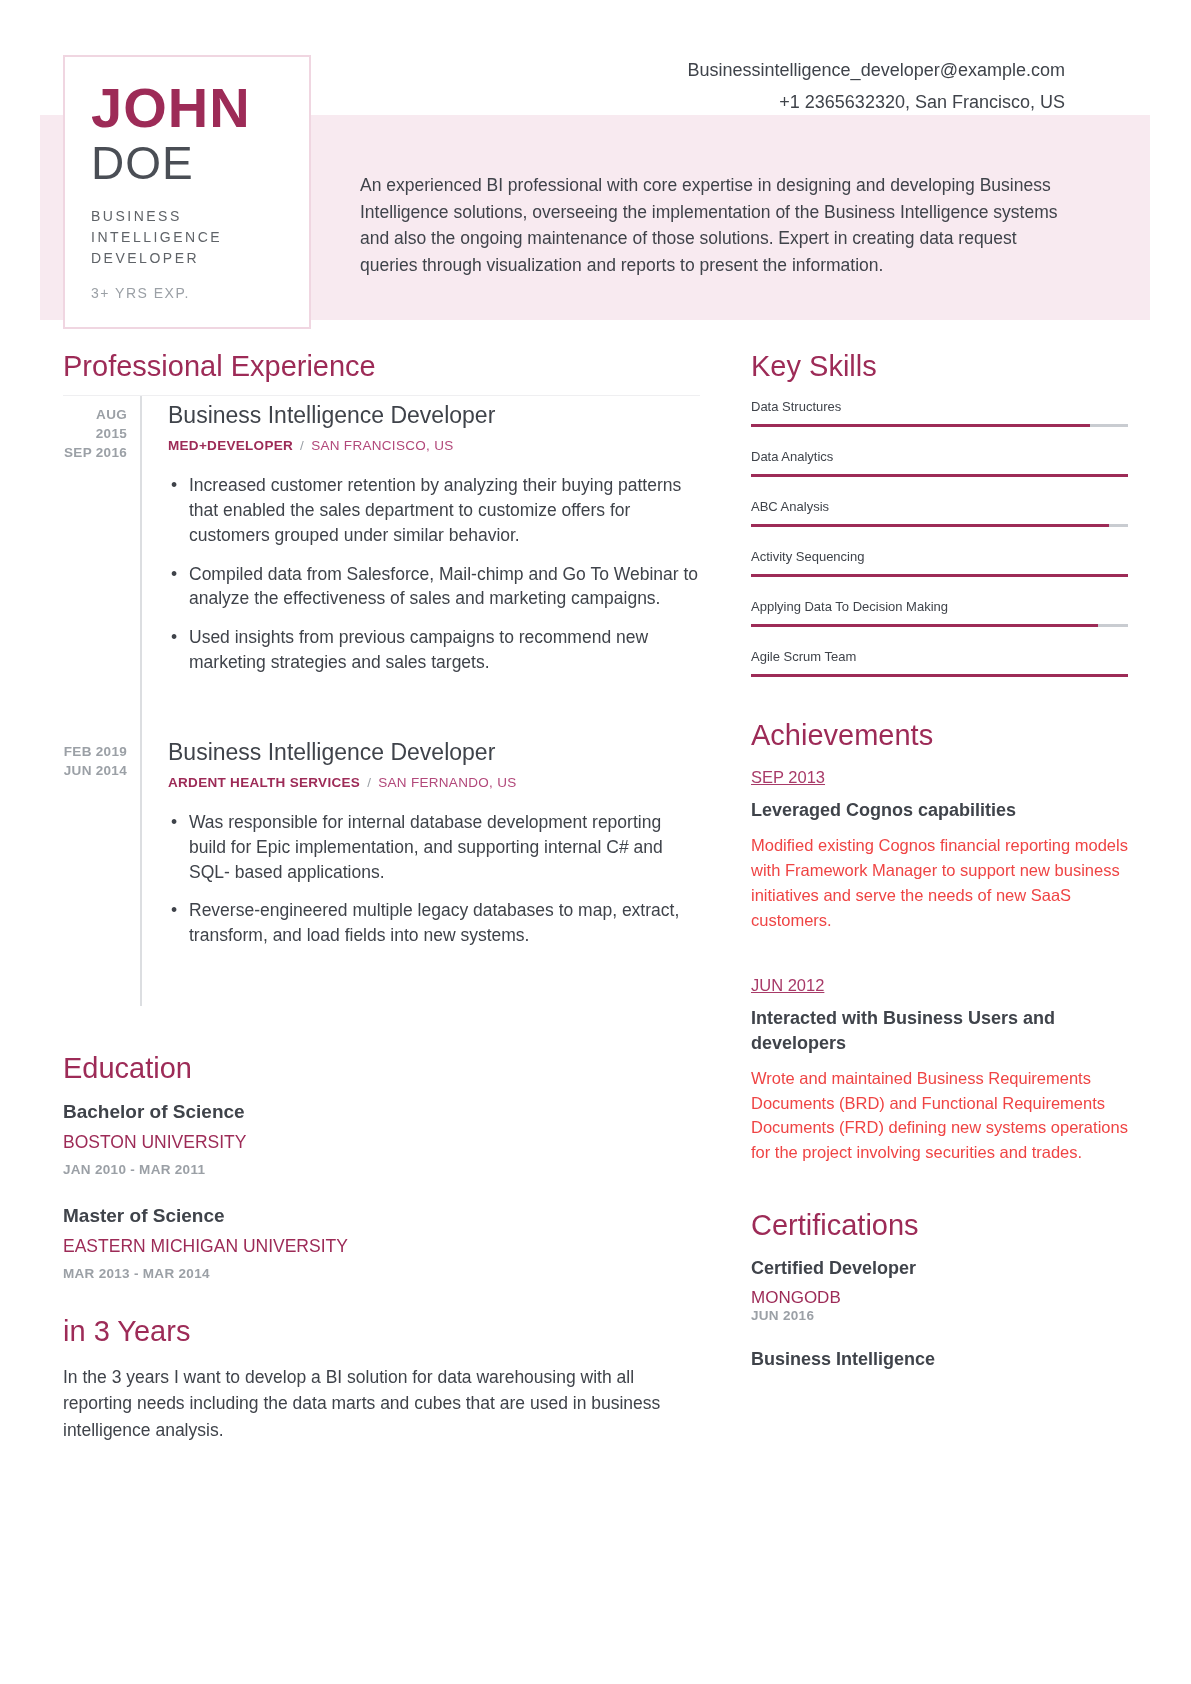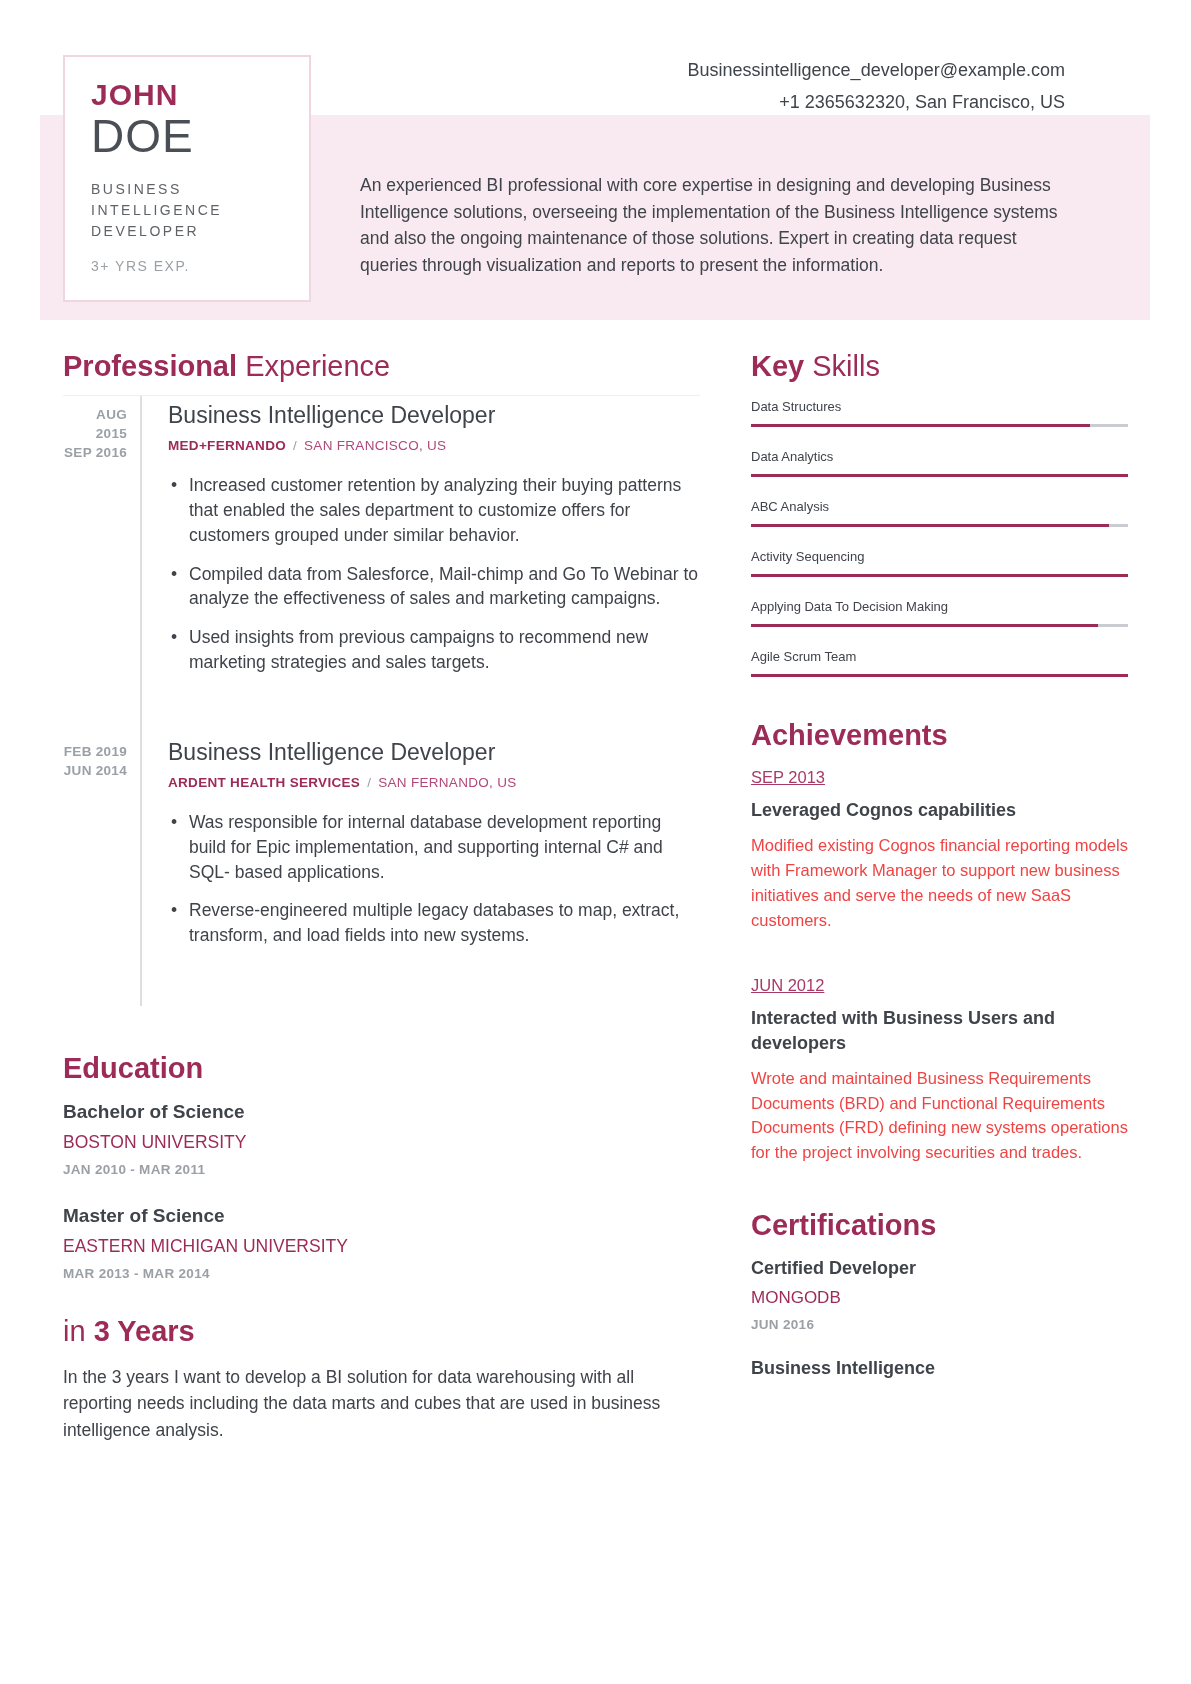--- a/index.html
+++ b/index.html
@@ -4,34 +4,34 @@
 <style>
   * { box-sizing: border-box; }
   html, body { margin: 0; padding: 0; background: #ffffff; }
   body { font-family: "Liberation Sans", sans-serif; color: #3f434a; }
   .page { position: relative; width: 1191px; height: 1684px; background: #fff; overflow: hidden; }
 
   
   .header { position: relative; height: 330px; }
   .band { position: absolute; left: 40px; top: 115px; width: 1110px; height: 205px; background: #f8eaf0; }
   .name-box { position: absolute; left: 63px; top: 55px; width: 248px; background: #ffffff; border: 2px solid #f0d6e1; padding: 22px 26px 26px; }
-  .first-name { font-size: 30px; font-weight: bold; color: #9d2b57; letter-spacing: 1px; line-height: 1.05; }
+  .first-name { font-size: 56px; font-weight: bold; color: #9d2b57; letter-spacing: 1px; line-height: 1.05; }
   .last-name { font-size: 46px; font-weight: normal; color: #4a4e55; letter-spacing: 1px; line-height: 1.1; }
   .role-title { margin-top: 18px; font-size: 14px; letter-spacing: 2.5px; color: #5f6368; line-height: 1.5; }
   .exp-badge { margin-top: 16px; font-size: 14px; letter-spacing: 1.5px; color: #9ba0a6; }
   .contact { position: absolute; top: 55px; right: 126px; text-align: right; font-size: 18px; color: #3f434a; line-height: 1.75; }
   .summary { position: absolute; left: 360px; top: 172px; width: 702px; font-size: 17.5px; line-height: 1.52; color: #3f434a; }
 
   
   .main { display: flex; padding: 20px 63px 0 63px; gap: 51px; }
   .col-left { width: 637px; flex: none; }
   .col-right { width: 377px; flex: none; }
 
   .section-heading { font-size: 29px; color: #9d2b57; margin: 0 0 16px 0; font-weight: normal; }
-  .section-heading .hb { font-weight: bold; }
+  .section-heading .hb { font-weight: normal; }
   .exp-heading { border-bottom: 1px solid #efeff1; padding-bottom: 12px; margin-bottom: 0; }
 
   
   .job { display: flex; }
   .job-dates { width: 77px; flex: none; text-align: right; padding-right: 13px; padding-top: 10px; font-size: 13.5px; font-weight: bold; color: #9ba0a6; line-height: 1.4; letter-spacing: 0.3px; }
   .job-body { flex: 1; border-left: 2px solid #dcdee1; padding: 6px 0 44px 26px; }
   .job-title { font-size: 23px; color: #3f434a; margin: 0 0 9px 0; font-weight: normal; }
   .job-meta { font-size: 13.5px; margin-bottom: 20px; letter-spacing: 0.3px; }
   .company { color: #9d2b57; font-weight: bold; }
   .slash { color: #9ba0a6; margin: 0 7px; }
@@ -59,21 +59,21 @@
   .achievements { margin-top: 42px; }
   .ach-item { margin-bottom: 44px; }
   .ach-date { font-size: 16.5px; color: #a83a68; margin-bottom: 11px; text-decoration: underline; }
   .ach-title { font-size: 18px; font-weight: bold; color: #3f434a; margin-bottom: 11px; line-height: 1.35; }
   .ach-text { font-size: 16.5px; line-height: 1.5; color: #ef4444; margin: 0; }
 
   
   .certifications { margin-top: 10px; }
   .cert-item { margin-bottom: 26px; }
   .cert-title { font-size: 18px; font-weight: bold; color: #3f434a; margin-bottom: 9px; }
-  .cert-org { font-size: 17px; color: #9d2b57; margin-bottom: 9px; }
+  .cert-org { font-size: 17px; color: #9d2b57; }
   .cert-date { font-size: 13.5px; font-weight: bold; color: #9ba0a6; letter-spacing: 0.3px; }
 </style>
 </head>
 <body>
 
 <div class="page">
 
   <div class="header">
     <div class="band"></div>
 
@@ -99,21 +99,21 @@
       <h2 class="section-heading exp-heading"><span class="hb">Professional</span> <span>Experience</span></h2>
 
       <div class="job">
         <div class="job-dates">
           <div>AUG 2015</div>
           <div>SEP 2016</div>
         </div>
         <div class="job-body">
           <h3 class="job-title">Business Intelligence Developer</h3>
           <div class="job-meta">
-            <span class="company">MED+FERNANDO</span><span class="slash">/</span><span class="location">SAN FRANCISCO, US</span>
+            <span class="company">MED+DEVELOPER</span><span class="slash">/</span><span class="location">SAN FRANCISCO, US</span>
           </div>
           <ul class="bullets">
             <li>Increased customer retention by analyzing their buying patterns that enabled the sales department to customize offers for customers grouped under similar behavior.</li>
             <li>Compiled data from Salesforce, Mail-chimp and Go To Webinar to analyze the effectiveness of sales and marketing campaigns.</li>
             <li>Used insights from previous campaigns to recommend new marketing strategies and sales targets.</li>
           </ul>
         </div>
       </div>
 
       <div class="job">

